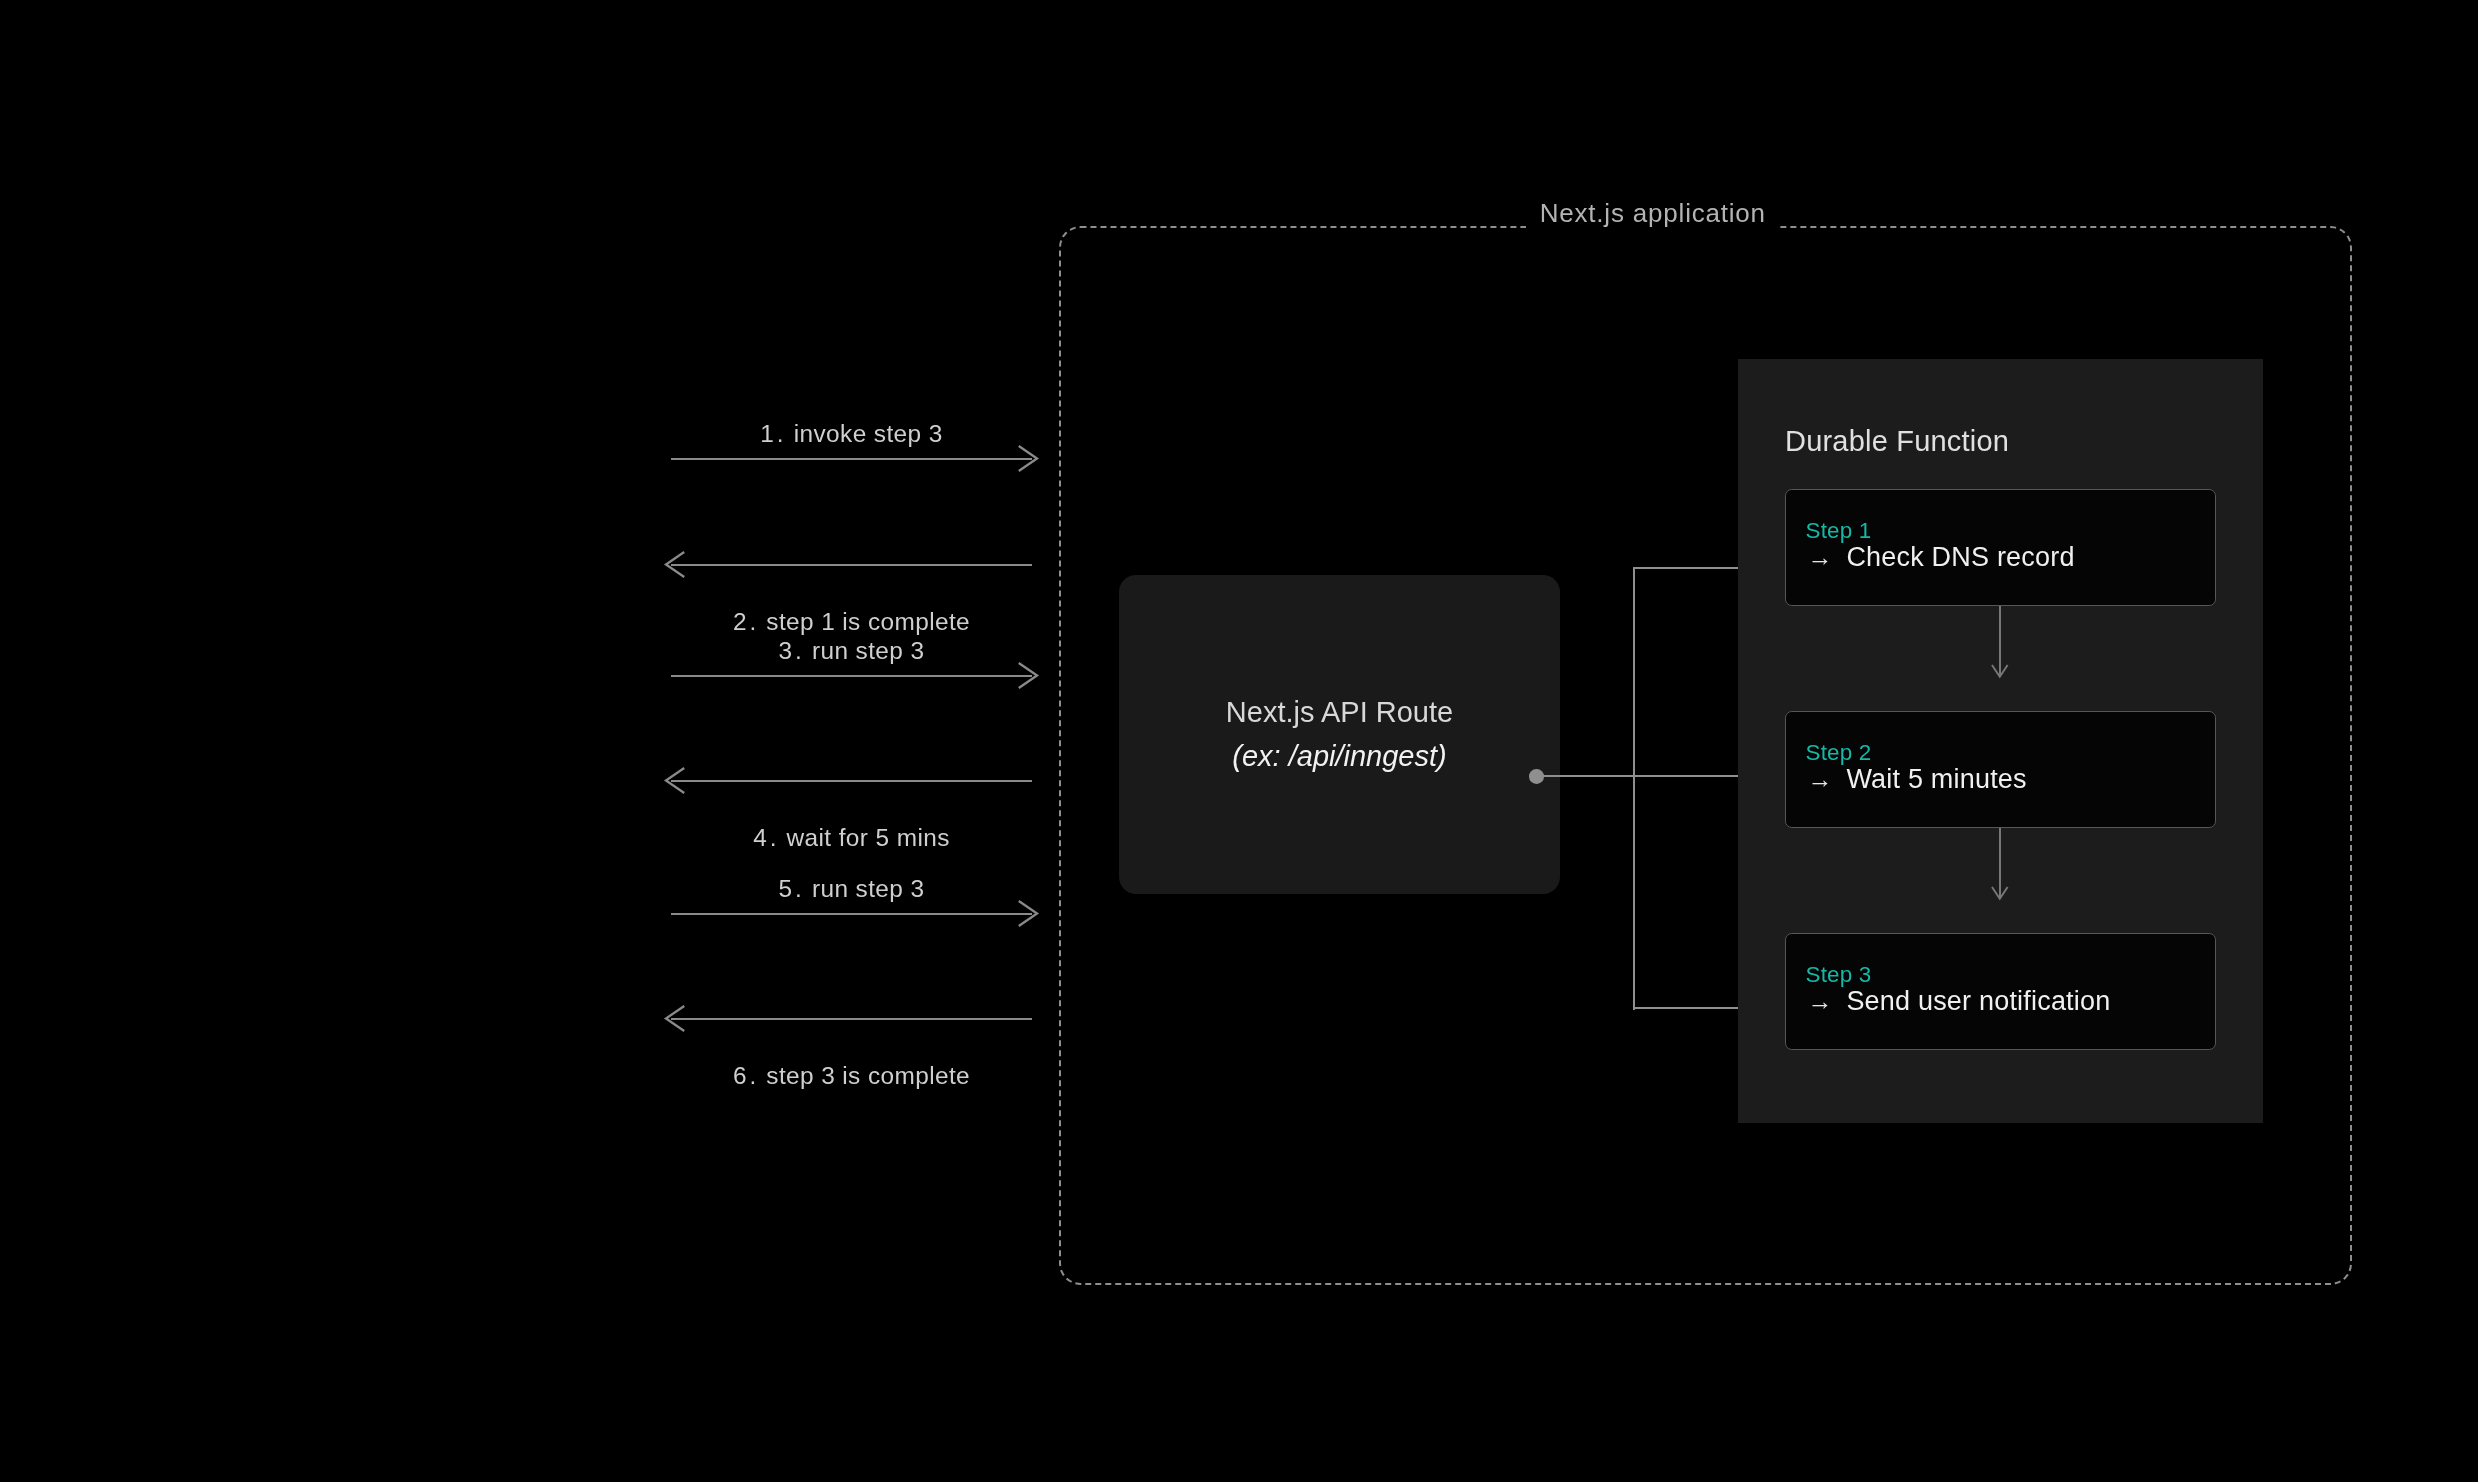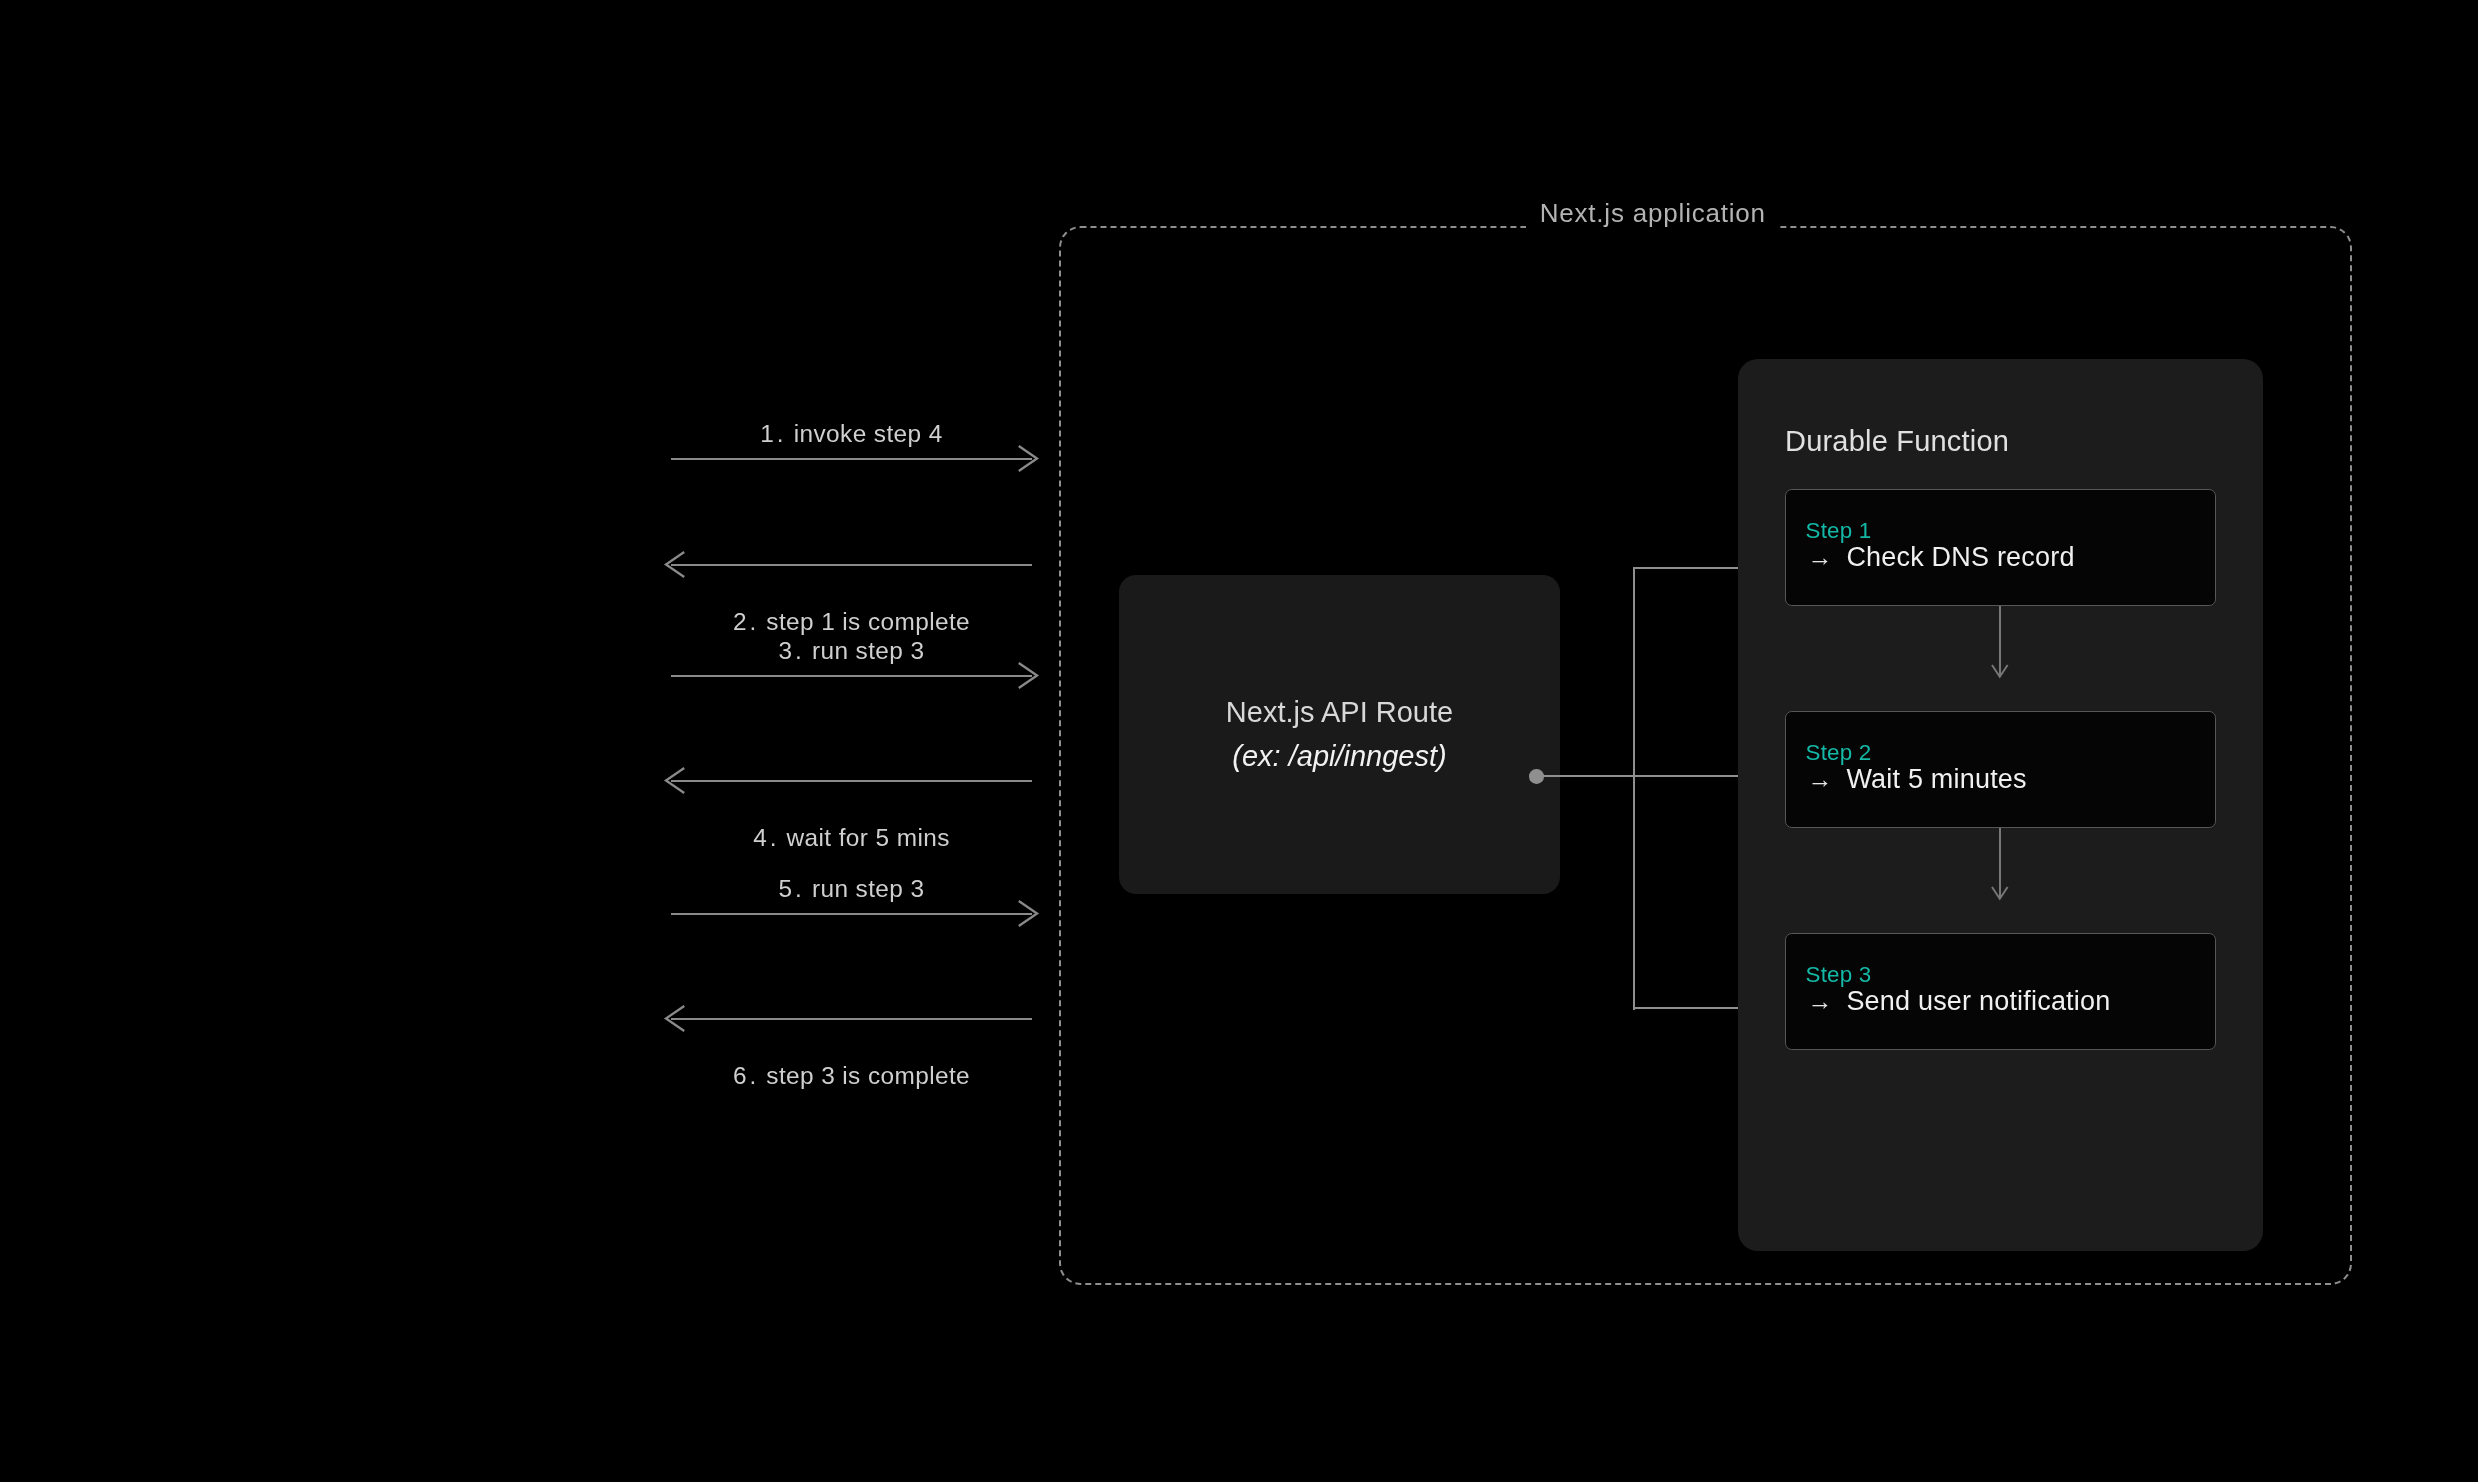--- a/index.html
+++ b/index.html
@@ -143,23 +143,23 @@
   #conn-h-main  { left: 1541px; top: 775px; width: 230px; height: 2px; }
   #conn-v-bus   { left: 1633px; top: 567px; width: 2px; height: 443px; }
   #conn-h-top   { left: 1633px; top: 567px; width: 138px; height: 2px; }
   #conn-h-bot   { left: 1633px; top: 1007px; width: 138px; height: 2px; }
 
   
   #durable-panel {
     left: 1738px;
     top: 359px;
     width: 525px;
-    height: 892px;
+    height: 764px;
     background: #1c1c1c;
-    border-radius: 20px;
+    border-radius: 0;
   }
   #durable-title {
     position: absolute;
     left: 47px;
     top: 66px;
     color: #e0e0e0;
     font-size: 29px;
     letter-spacing: 0.2px;
     white-space: nowrap;
   }
@@ -227,21 +227,21 @@
 
     <div class="arrow-row" style="top:458px">
       <div class="arrow-line"></div>
       <div class="arrow-head right">
         <svg viewBox="0 0 26 26">
             <polyline points="6,0 25,13 6,26" fill="none" stroke="#8a8a8a" stroke-width="2.4"></polyline>
           </svg>
       </div>
       <div class="arrow-label above">
         <span class="idx">1.</span>
-        <span>invoke step 4</span>
+        <span>invoke step 3</span>
       </div>
     </div>
 
     <div class="arrow-row" style="top:564px">
       <div class="arrow-line"></div>
       <div class="arrow-head left">
         <svg viewBox="0 0 26 26">
             <polyline points="20,0 1,13 20,26" fill="none" stroke="#8a8a8a" stroke-width="2.4"></polyline>
           </svg>
       </div>

